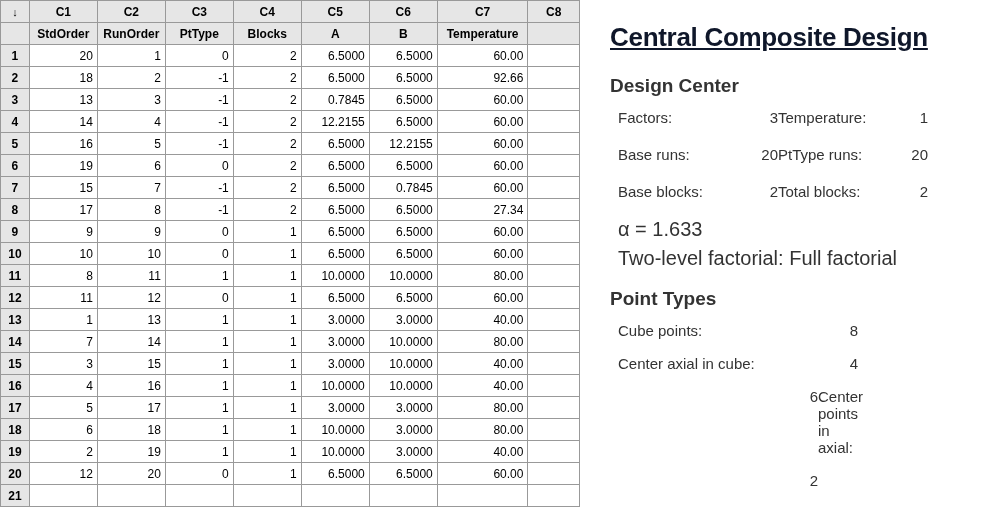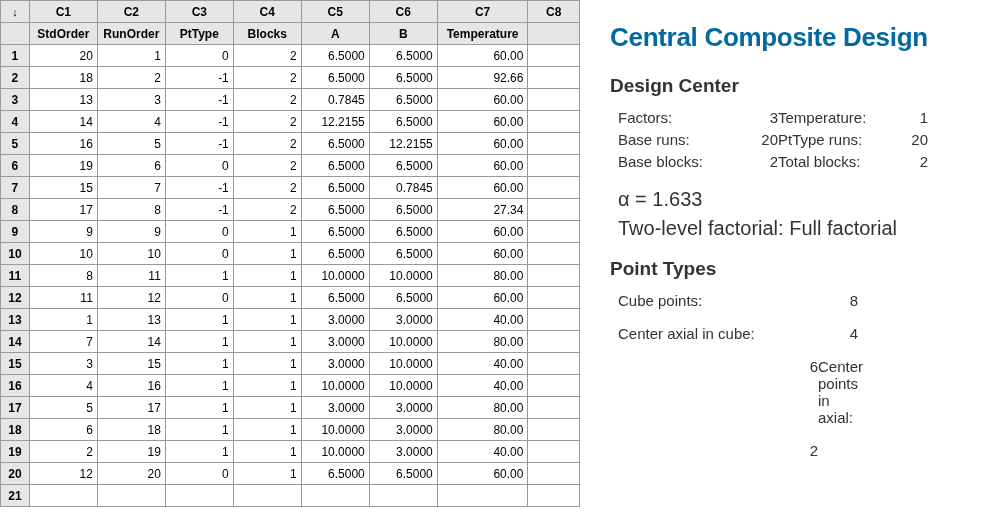--- a/index.html
+++ b/index.html
@@ -55,34 +55,35 @@
     .col-c  { width: 66px; }
     .col-c7 { width: 88px; }
     .col-c8 { width: 50px; }
 
     .arrow { font-size: 11px; }
 
     
     .title {
       font-size: 26px;
       font-weight: 600;
-      color: #0369a1;
+      color: #0f172a;
       margin-bottom: 22px;
       letter-spacing: -0.3px;
+      text-decoration: underline;
     }
     .h2 {
       font-size: 19px;
       font-weight: 600;
       color: #333;
       margin: 8px 0 12px 0;
     }
     .summary-grid {
       display: grid;
       grid-template-columns: 110px 50px 110px 40px;
-      row-gap: 5px;
+      row-gap: 20px;
       font-size: 15px;
       color: #333;
       margin-left: 8px;
       margin-bottom: 18px;
     }
     .summary-grid .num { text-align: right; }
 
     .alpha-line, .factorial-line {
       font-size: 20px;
       color: #333;

